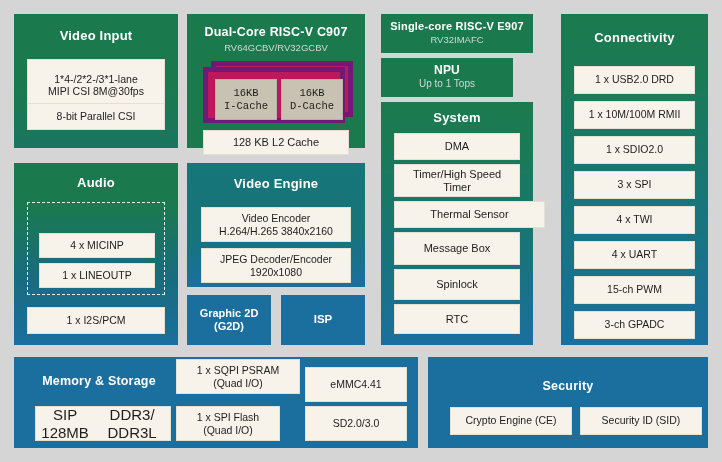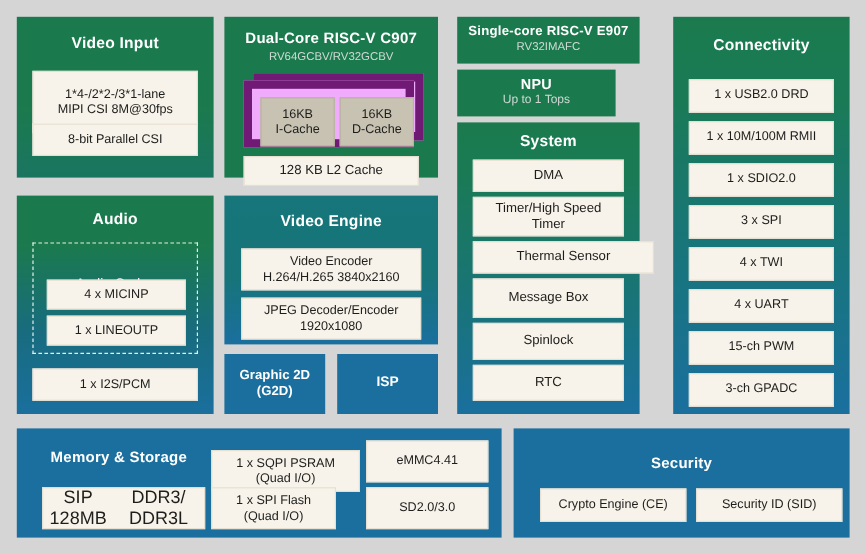--- a/index.html
+++ b/index.html
@@ -54,22 +54,23 @@
   .dashed-label{
     color:#f2f5f3;text-align:center;font-weight:normal;
   }
 
   .solo{
     color:#fff;font-weight:bold;display:flex;align-items:center;
     justify-content:center;text-align:center;line-height:1.15;
   }
 
   .shadowcard{
-    background:#f0abfc;box-sizing:border-box;position:absolute;
-    border:7px solid #701a75;
+    background:#be185d;box-sizing:border-box;position:absolute;
+    border:5px solid #701a75;
+    font-family:Liberation Mono, monospace;
   }
 </style>
 </head>
 <body>
 
 <div id="canvas">
 
   <div class="blk grad-gt" style="left:14px;top:14px;width:164px;height:134px;">
     <div class="title" style="font-size:13px;padding-top:14px;">Video Input</div>
     <div class="chip two" style="position:absolute;left:13px;top:45px;width:138px;height:52px;font-size:10.5px;flex-direction:column;">
@@ -205,21 +206,21 @@
         <span>15-ch PWM</span>
       </div>
     <div class="chip" style="position:absolute;left:13px;top:297px;width:121px;height:28px;font-size:10.5px;">
         <span>3-ch GPADC</span>
       </div>
   </div>
 
   <div class="blk g-blue" style="left:14px;top:357px;width:404px;height:91px;">
     <div class="title" style="position:absolute;left:12px;top:17px;width:146px;font-size:12.5px;">Memory &amp; Storage</div>
 
-    <div class="chip two" style="position:absolute;left:162px;top:18px;width:124px;height:35px;font-size:10.5px;flex-direction:column;">
+    <div class="chip two" style="position:absolute;left:162px;top:2px;width:124px;height:35px;font-size:10.5px;flex-direction:column;">
       <span>1 x SQPI PSRAM</span>
       <span>(Quad I/O)</span>
     </div>
 
     <div class="chip" style="position:absolute;left:291px;top:10px;width:102px;height:35px;font-size:10.5px;">
         <span>eMMC4.41</span>
       </div>
 
     <div class="chip two" style="position:absolute;left:21px;top:49px;width:136px;height:35px;font-size:15px;">
       <span>SIP 128MB</span>

